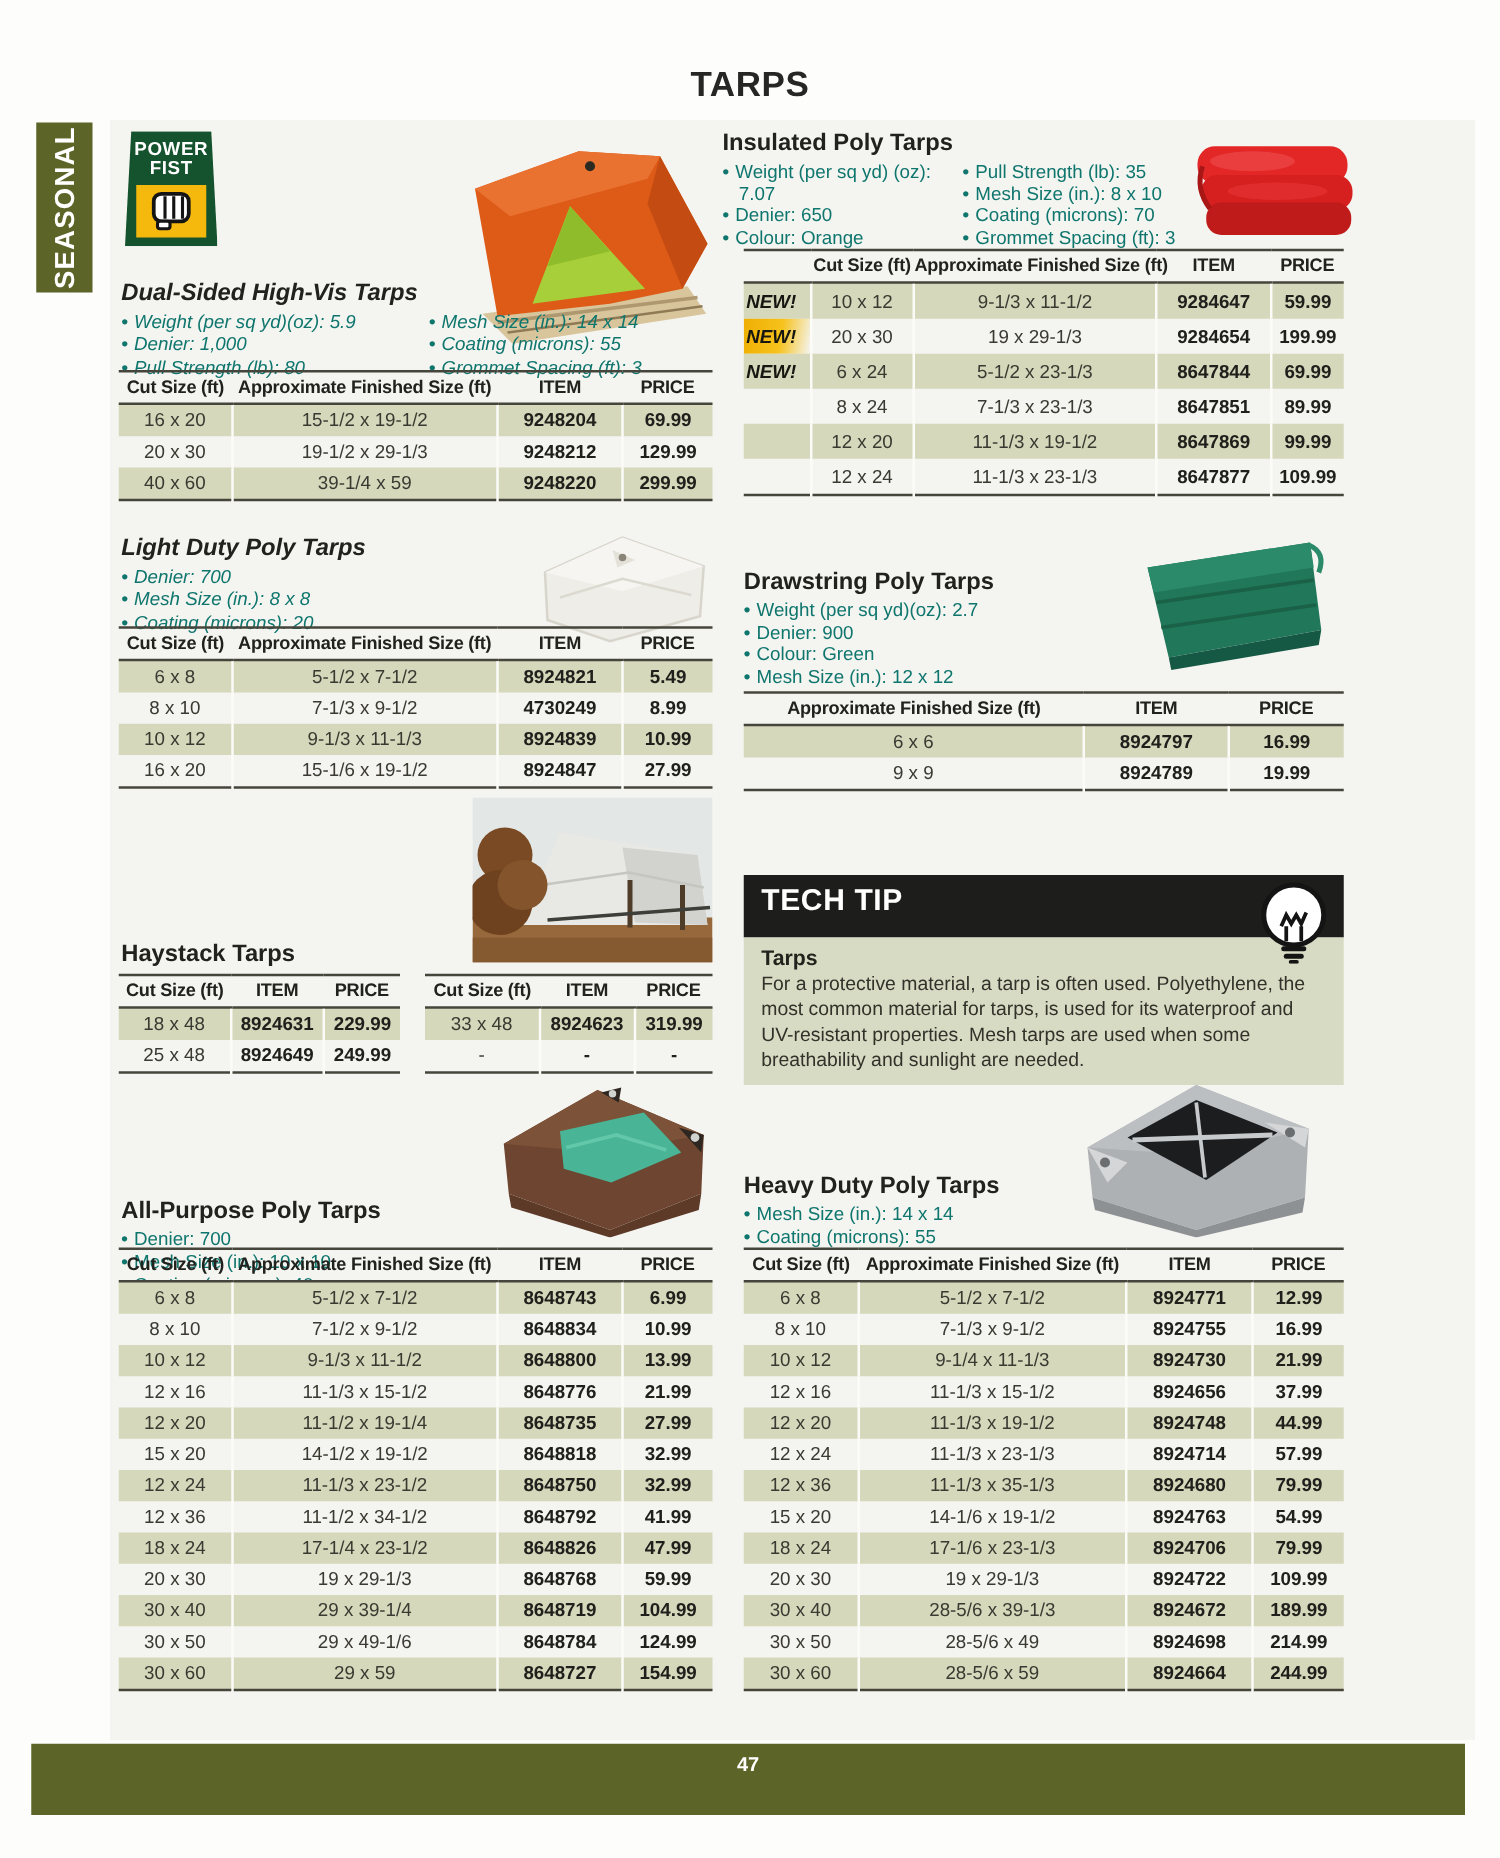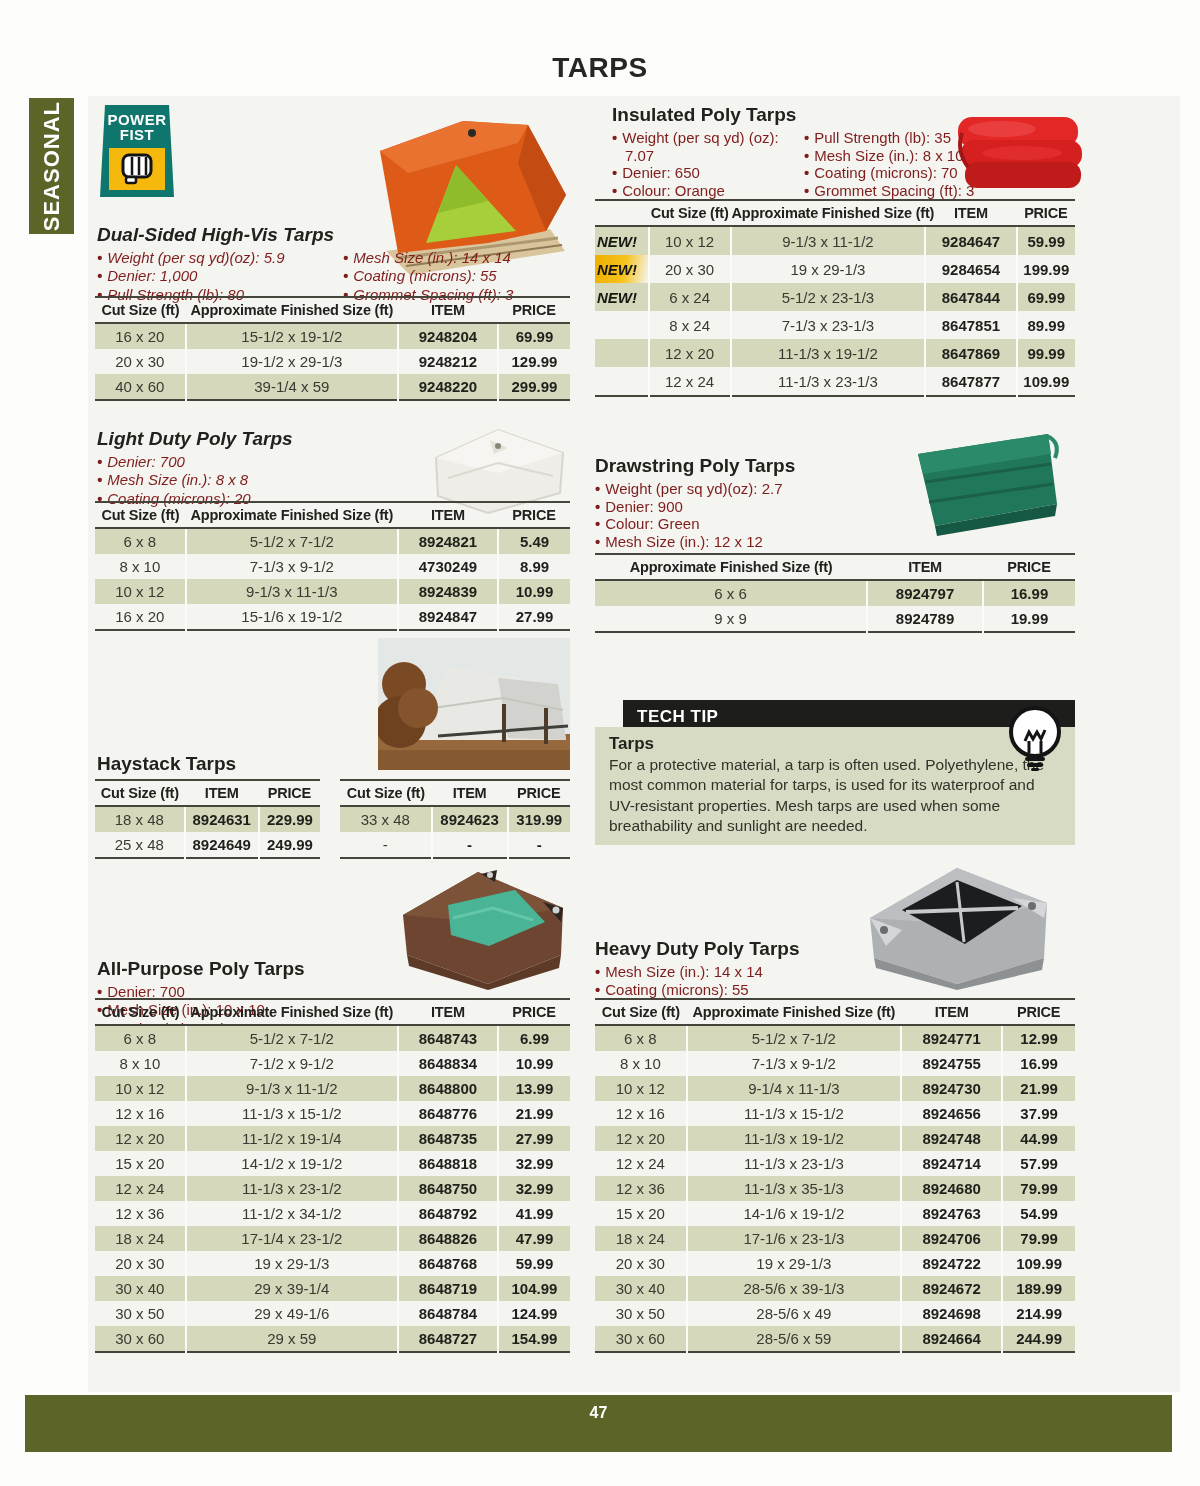--- a/index.html
+++ b/index.html
@@ -3,45 +3,45 @@
 <meta charset="utf-8">
 <style>
   html,body{margin:0;padding:0;background:#fdfdfc;}
   body{width:1200px;height:1486px;position:relative;font-family:"Liberation Sans",sans-serif;color:#2c2c26;}
   .abs{position:absolute;}
   .panel{background:#f4f4f0;}
   .title{text-align:center;font-size:28px;font-weight:700;color:#262624;letter-spacing:.5px;}
   .sidebar{background:#5c6527;display:flex;align-items:center;justify-content:center;}
   .sidebar span{writing-mode:vertical-rl;transform:rotate(180deg);color:#fff;font-weight:700;font-size:22px;letter-spacing:1px;}
   
-  .logo{background:#0f766e;clip-path:polygon(5px 0,69px 0,74px 92px,0px 92px);box-sizing:border-box;padding-top:7px;}
+  .logo{background:#14532d;clip-path:polygon(5px 0,69px 0,74px 92px,0px 92px);box-sizing:border-box;padding-top:7px;}
   .logo .ln{color:#fff;font-weight:700;text-align:center;font-size:15px;line-height:1.02;letter-spacing:.5px;}
   .logo .fist{margin:5px auto 0;width:56px;height:42px;background:#f5b80c;display:flex;align-items:center;justify-content:center;}
   
   h3{margin:0 0 3px 0;font-size:19px;color:#21211d;}
-  .bullets{list-style:none;margin:0;padding:0;font-size:15px;line-height:1.22;color:#7f1d1d;}
+  .bullets{list-style:none;margin:0;padding:0;font-size:15px;line-height:1.22;color:#0f766e;}
   .bullets li{padding-left:13px;text-indent:-13px;}
   .bullets li::before{content:"\2022";font-weight:700;margin-right:5px;}
   .bul2{display:flex;}
   
   table{border-collapse:collapse;table-layout:fixed;width:100%;font-size:15px;border-top:2.5px solid #45453c;}
   th{font-weight:700;font-size:14.5px;color:#21211d;padding:4px 1px;border-bottom:2.5px solid #45453c;white-space:nowrap;overflow:visible;letter-spacing:-.2px;text-align:center;}
   td{text-align:center;padding:4px 2px;color:#3a3a32;white-space:nowrap;}
   tbody{border-bottom:2.5px solid #45453c;}
   tr.shade td{background:#d5d8ba;}
   td+td{border-left:2px solid #fbfbf8;}
   td.b{font-weight:700;color:#1f1f1b;}
   td.new{background-image:linear-gradient(100deg,#efae02 0%,#f6c21c 55%,rgba(246,194,28,0) 100%);font-style:italic;font-weight:800;color:#171712;text-align:left;padding-left:4px;}
   .t4 th:nth-child(1){width:19%}.t4 th:nth-child(2){width:45%}.t4 th:nth-child(3){width:21%}.t4 th:nth-child(4){width:15%}
   .t5 th:nth-child(1){width:11%}.t5 th:nth-child(2){width:17%}.t5 th:nth-child(3){width:41%}.t5 th:nth-child(4){width:19%}.t5 th:nth-child(5){width:12%}
   .t5 td{padding:5.5px 2px;}
   .t3h th:nth-child(1){width:40%}.t3h th:nth-child(2){width:33%}.t3h th:nth-child(3){width:27%}
   .t3d th:nth-child(1){width:57%}.t3d th:nth-child(2){width:24%}.t3d th:nth-child(3){width:19%}
   
-  .tt-head{background:#1d1d1b;color:#fff;font-weight:800;font-size:17px;letter-spacing:.5px;height:27px;box-sizing:border-box;padding:7px 0 0 14px;margin-left:28px;}
+  .tt-head{background:#1d1d1b;color:#fff;font-weight:800;font-size:24px;letter-spacing:.5px;height:50px;box-sizing:border-box;padding:7px 0 0 14px;}
   .tt-body{background:#d8dbc3;box-sizing:border-box;height:118px;padding:7px 14px 0 14px;color:#32322a;}
   .tt-body h4{margin:0;font-size:17px;color:#23231e;}
   .tt-body p{margin:1px 0 0 0;font-size:15.5px;line-height:1.32;}
   
   .footer{background:#5c6527;display:flex;align-items:flex-start;justify-content:center;}
   .footer span{color:#fff;font-weight:700;font-size:16px;margin-top:9px;}
 </style>
 </head>
 <body>
 
@@ -366,21 +366,21 @@
 
 <svg class="abs" style="left:952px;top:103px;" width="133" height="92" viewBox="0 0 133 92">
   <rect x="6" y="14" width="120" height="30" rx="14" fill="#e32626"></rect>
   <rect x="9" y="37" width="121" height="28" rx="13" fill="#d61f1f"></rect>
   <rect x="13" y="59" width="116" height="26" rx="12" fill="#c01b1b"></rect>
   <ellipse cx="50" cy="26" rx="34" ry="8" fill="#f05050" opacity=".55"></ellipse>
   <ellipse cx="70" cy="50" rx="40" ry="7" fill="#ea3a3a" opacity=".5"></ellipse>
   <path d="M10 30 q-6 18 6 34" stroke="#a81616" stroke-width="4" fill="none"></path>
 </svg>
 
-<div class="abs" style="left:612px;top:104px;width:480px;">
+<div class="abs" style="left:578px;top:104px;width:480px;">
   <h3>Insulated Poly Tarps</h3>
   <div class="bul2">
     <ul class="bullets" style="width:192px;line-height:1.17">
       <li>Weight (per sq yd) (oz): 7.07</li>
       <li>Denier: 650</li>
       <li>Colour: Orange</li>
     </ul>
     <ul class="bullets" style="width:178px;line-height:1.17">
       <li>Pull Strength (lb): 35</li>
       <li>Mesh Size (in.): 8 x 10</li>

